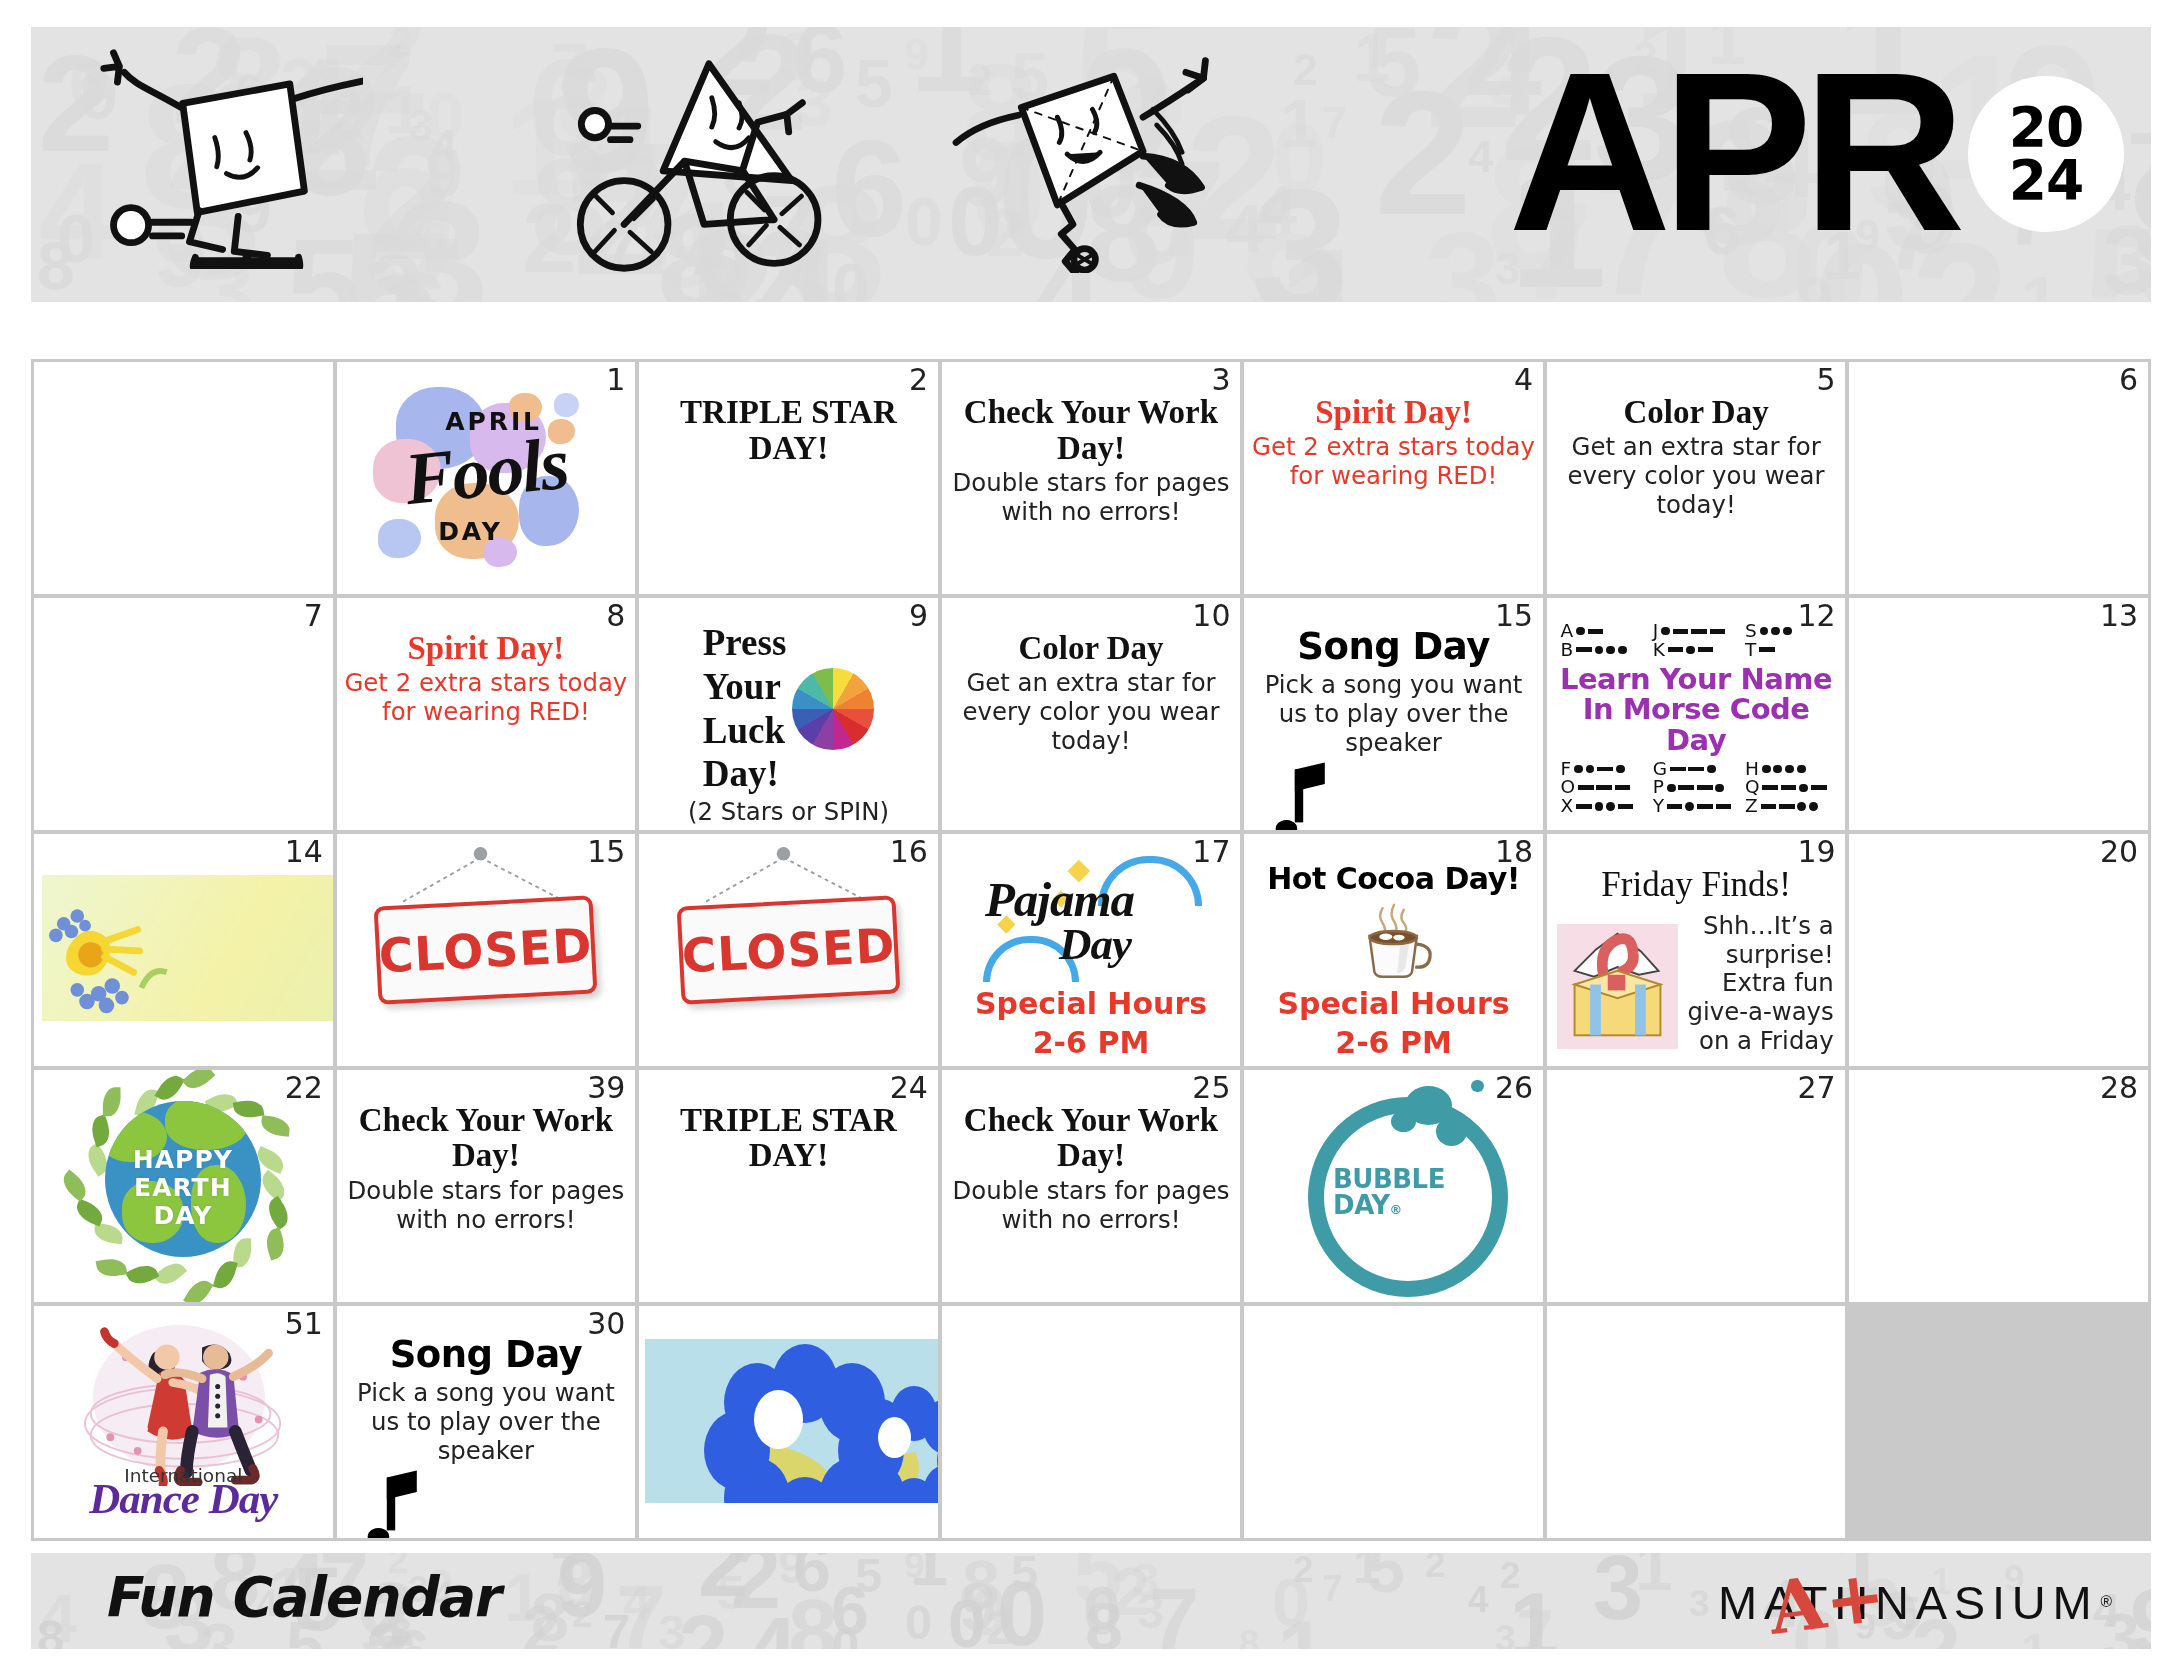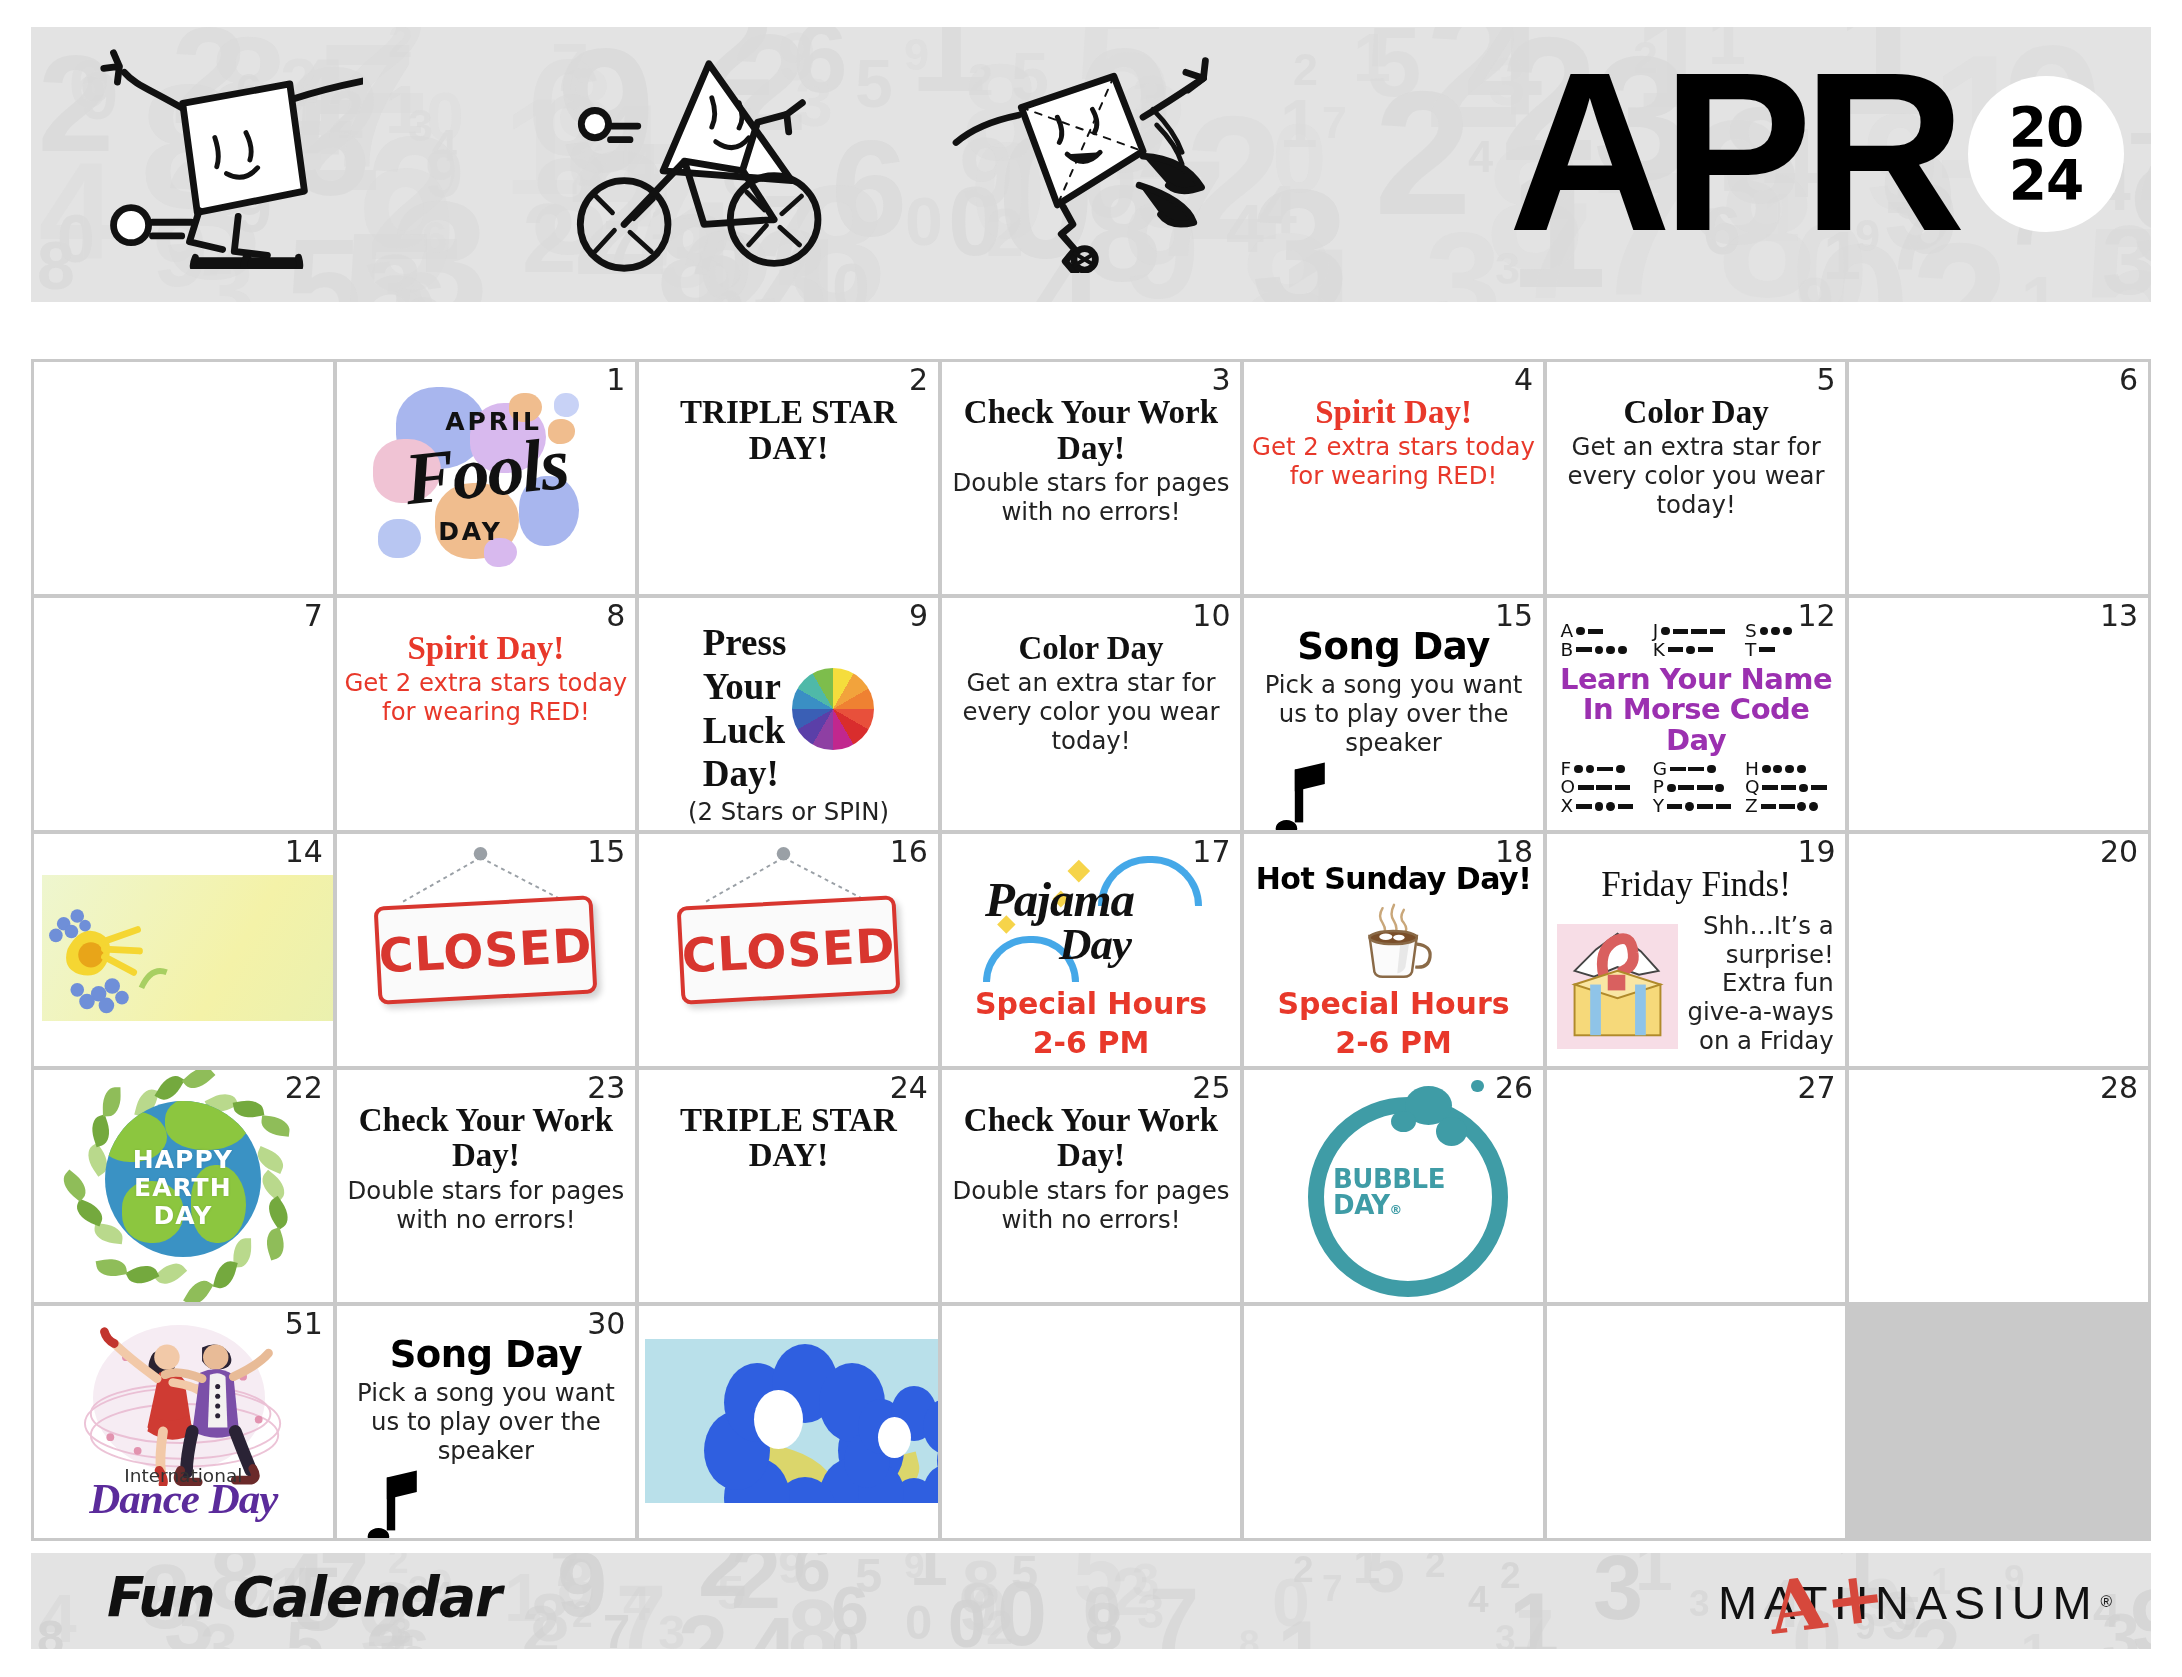--- a/index.html
+++ b/index.html
@@ -627,21 +627,21 @@
     <div class="spark" style="left:76px;top:39px;width:11.7px;height:11.7px;"></div>
     <div class="spark" style="left:21.5px;top:64px;width:12.7px;height:12.7px;"></div>
     <div class="pjtxt1">Pajama</div>
     <div class="pjtxt2">Day</div>
   </div>
         <div class="sub redb" style="font-size:30px;margin-top:7.8px;">Special Hours</div>
          <div class="sub redb" style="font-size:30px;">2-6 PM</div>
       </div>
       <div class="cell">
         <div class="daynum">18</div>
-        <div class="cocoattl">Hot Sunday Day!</div>
+        <div class="cocoattl">Hot Cocoa Day!</div>
         <svg class="mug" viewBox="0 0 96 96">
     <path d="M34 10 q-6 10 0 18 q6 10 0 16" stroke="#c9a77a" stroke-width="3" fill="none" stroke-linecap="round"></path>
     <path d="M48 6 q-6 12 0 20 q6 10 0 18" stroke="#c9a77a" stroke-width="3" fill="none" stroke-linecap="round"></path>
     <path d="M60 12 q-6 10 0 16 q6 8 0 14" stroke="#c9a77a" stroke-width="3" fill="none" stroke-linecap="round"></path>
     <path d="M18 44 h58 l-6 44 q-2 6 -10 6 h-26 q-8 0 -10 -6 Z" fill="#fbfbfb" stroke="#8a6a47" stroke-width="3"></path>
     <path d="M56 50 l-4 40 q8 -2 10 -8 l5 -32Z" fill="#e8e8e8"></path>
     <ellipse cx="47" cy="46" rx="29" ry="8" fill="#7a4f2a" stroke="#8a6a47" stroke-width="3"></ellipse>
     <ellipse cx="38" cy="45" rx="8" ry="4" fill="#fff"></ellipse>
     <ellipse cx="54" cy="46" rx="7" ry="3.5" fill="#fff"></ellipse>
     <path d="M76 54 q18 2 16 16 q-2 14 -18 12" fill="none" stroke="#8a6a47" stroke-width="4"></path>
@@ -698,21 +698,21 @@
     <div class="globe">
       <div class="land" style="left:-5.9px;top:9.8px;width:68px;height:51px;"></div>
       <div class="land" style="left:60px;top:-5.9px;width:84px;height:55px;"></div>
       <div class="land" style="left:17.6px;top:80px;width:62px;height:62px;"></div>
       <div class="land" style="left:86px;top:64px;width:55px;height:78px;"></div>
       <div class="earthtxt">HAPPY<br>EARTH<br>DAY</div>
     </div>
   </div>
       </div>
       <div class="cell">
-        <div class="daynum">23</div>
+        <div class="daynum">39</div>
         <div class="ttl">Check Your Work Day!</div>
         <div class="sub">Double stars for pages with no errors!</div>
       </div>
       <div class="cell">
         <div class="daynum">24</div>
         <div class="ttl">TRIPLE STAR DAY!</div>
       </div>
       <div class="cell">
         <div class="daynum">25</div>
         <div class="ttl">Check Your Work Day!</div>

